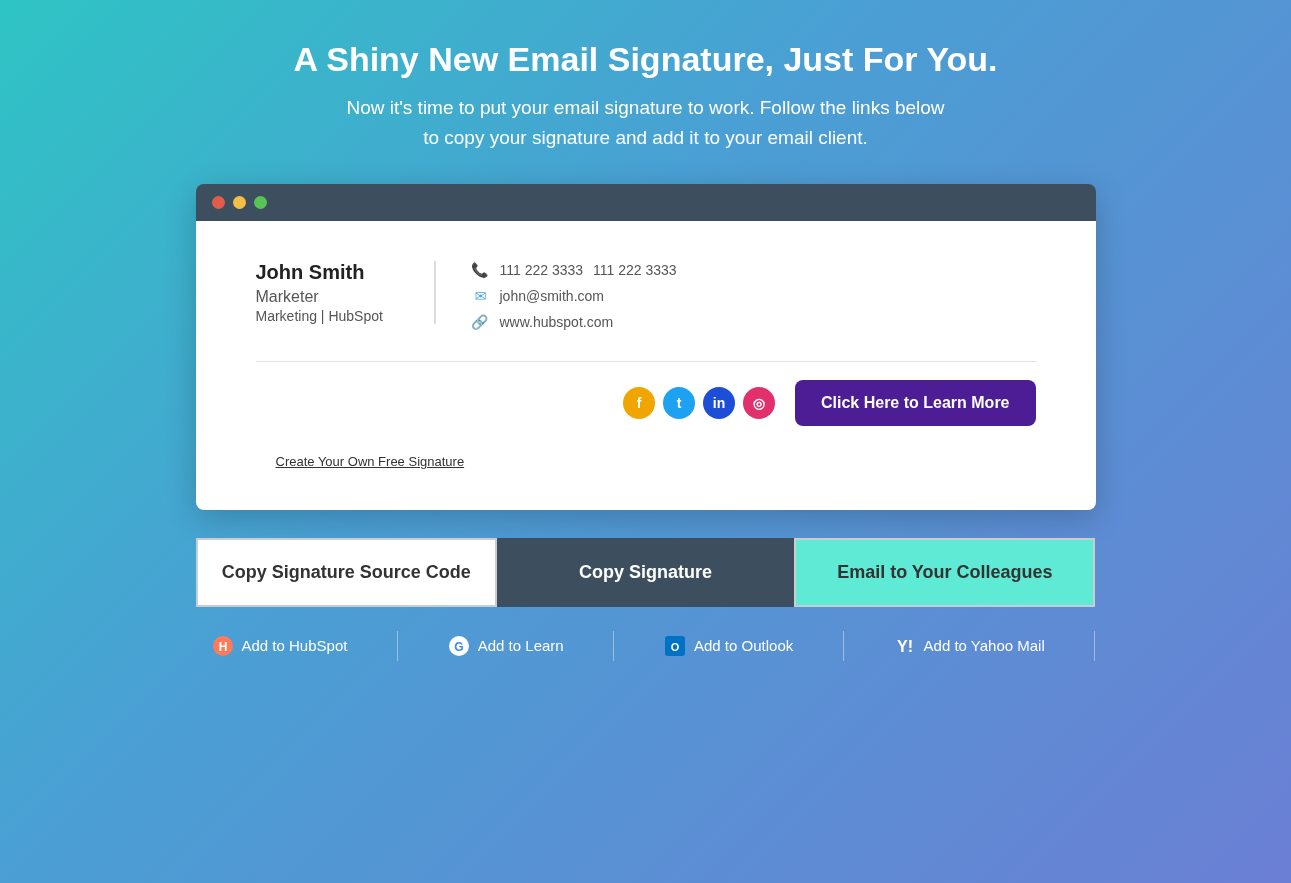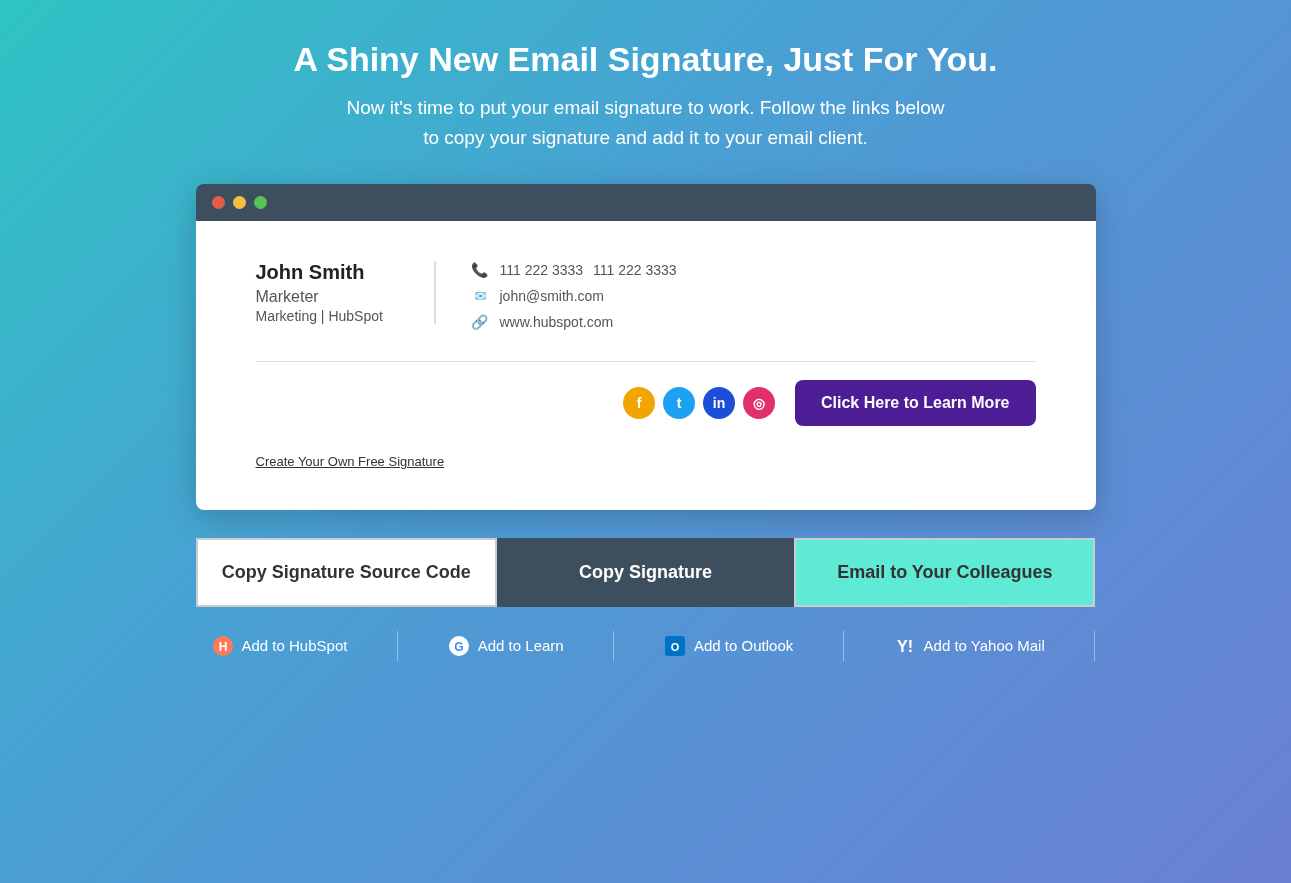--- a/index.html
+++ b/index.html
@@ -183,20 +183,21 @@
       display: inline-block;
     }
 
     .create-own-link {
       font-size: 13px;
       color: #333;
       text-decoration: underline;
       cursor: pointer;
       margin-top: 10px;
       display: inline-block;
+      margin-left: 20px;
     }
 
     
     .action-buttons {
       display: flex;
       width: 900px;
       gap: 0;
       margin-bottom: 20px;
     }
 

